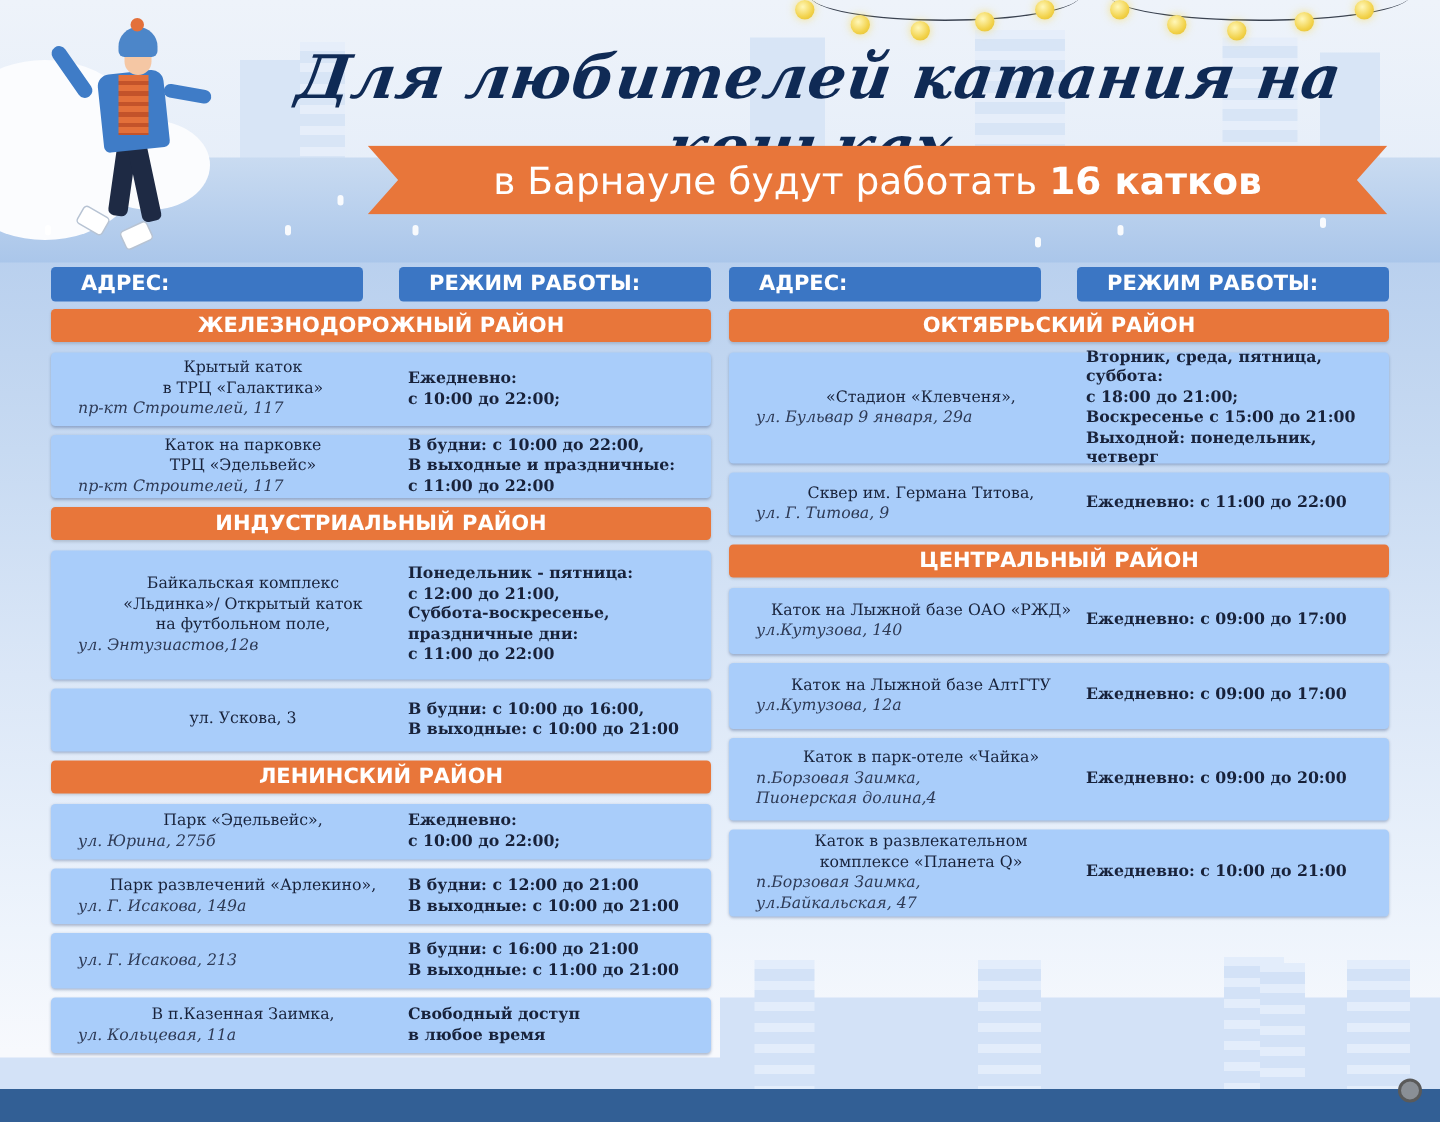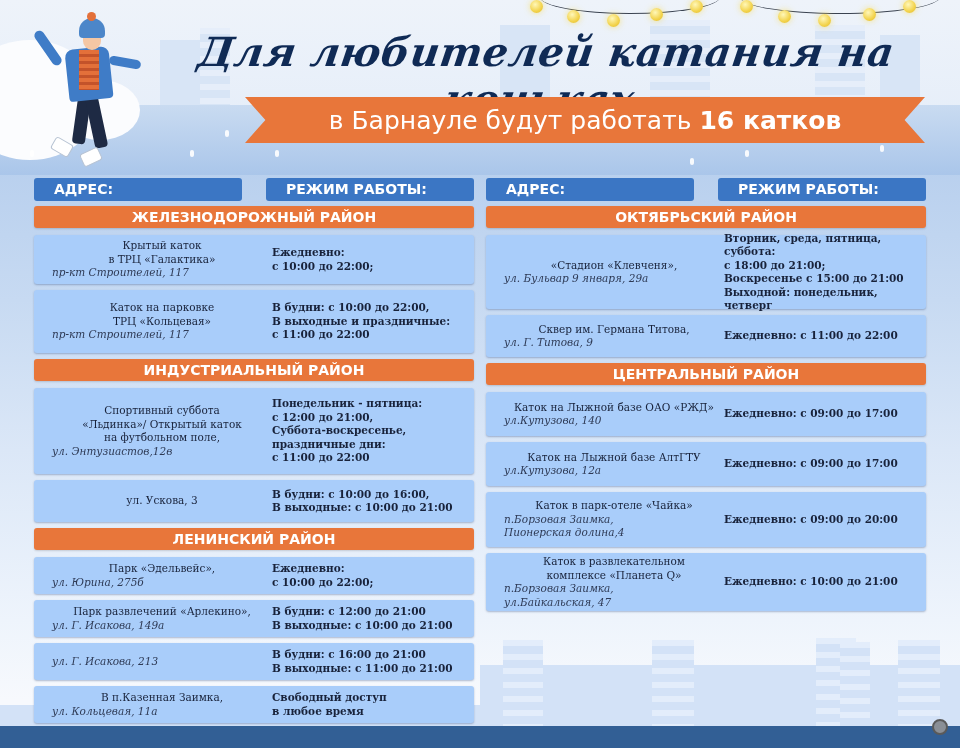--- a/index.html
+++ b/index.html
@@ -189,37 +189,37 @@
     <div class="addr">
       <span class="name">Крытый каток</span>
       <span class="name">в ТРЦ «Галактика»</span>
       <span class="street">пр-кт Строителей, 117</span>
     </div>
     <div class="sched">
       <span class="line lbl">Ежедневно:</span>
       <span class="line val">с 10:00 до 22:00;</span>
     </div>
   </div>
-  <div class="rink" style="height:63px">
+  <div class="rink" style="height:42px">
     <div class="addr">
       <span class="name">Каток на парковке</span>
-      <span class="name">ТРЦ «Кольцевая»</span>
+      <span class="name">ТРЦ «Эдельвейс»</span>
       <span class="street">пр-кт Строителей, 117</span>
     </div>
     <div class="sched">
       <span class="line"><span class="lbl">В будни:</span><span class="val"> с 10:00 до 22:00,</span></span>
       <span class="line lbl">В выходные и праздничные:</span>
       <span class="line val">с 11:00 до 22:00</span>
     </div>
   </div>
 
   <div class="district">ИНДУСТРИАЛЬНЫЙ РАЙОН</div>
   <div class="rink" style="height:86px">
     <div class="addr">
-      <span class="name">Спортивный суббота</span>
+      <span class="name">Байкальская комплекс</span>
       <span class="name">«Льдинка»/ Открытый каток</span>
       <span class="name">на футбольном поле,</span>
       <span class="street">ул. Энтузиастов,12в</span>
     </div>
     <div class="sched">
       <span class="line lbl">Понедельник - пятница:</span>
       <span class="line val">с 12:00 до 21:00,</span>
       <span class="line lbl">Суббота-воскресенье,</span>
       <span class="line lbl">праздничные дни:</span>
       <span class="line val">с 11:00 до 22:00</span>

